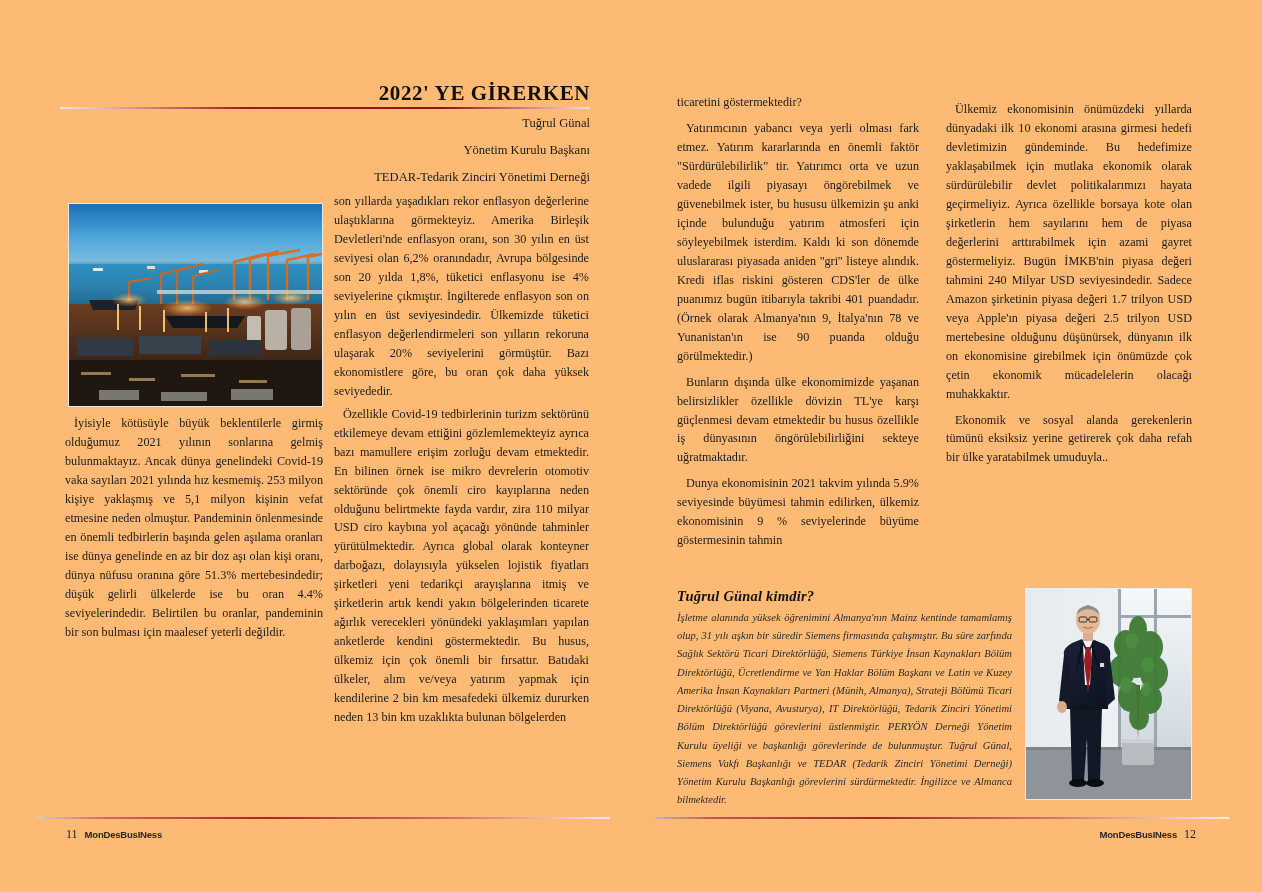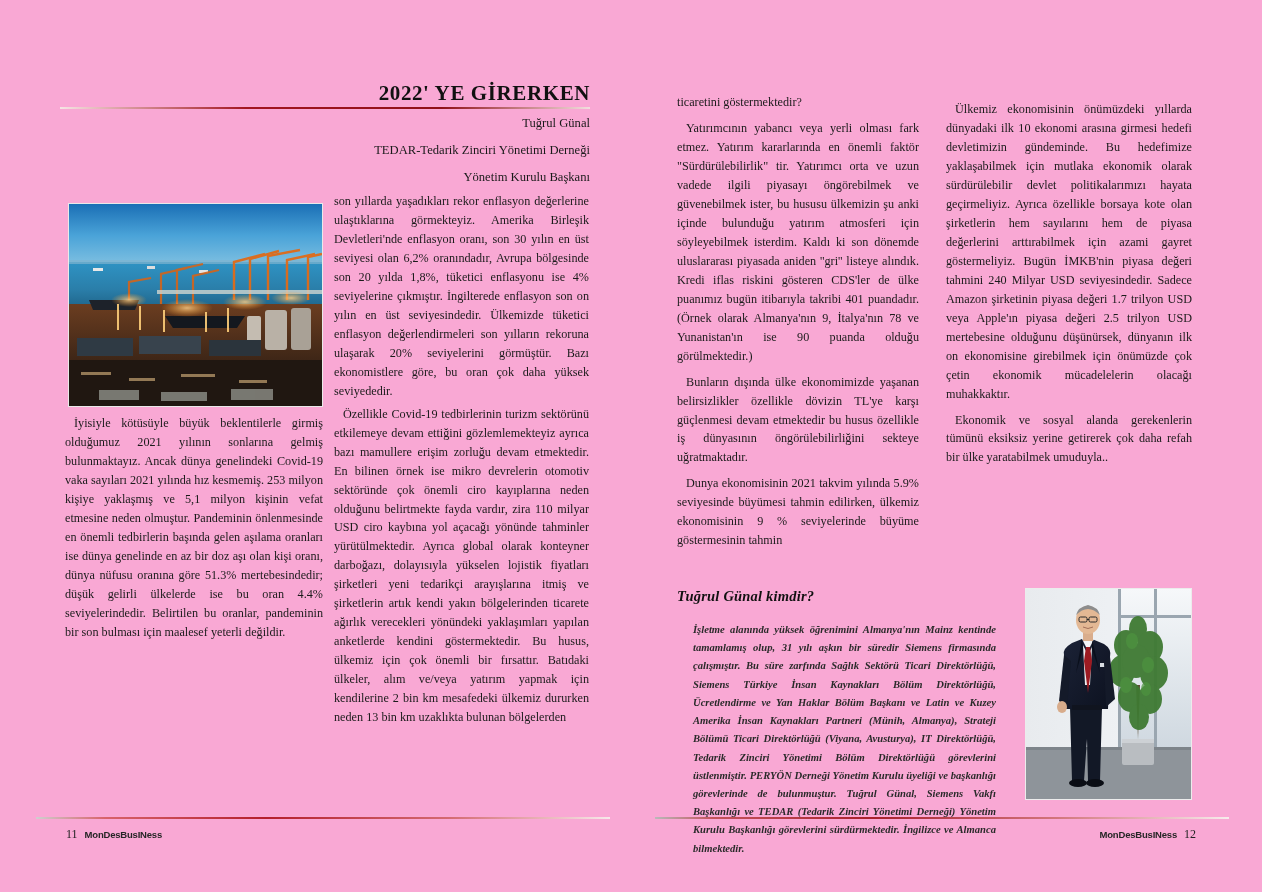--- a/index.html
+++ b/index.html
@@ -11,21 +11,21 @@
     width: 1262px;
     height: 892px;
     font-family: "Liberation Serif", serif;
     color: #1a1a1a;
     overflow: hidden;
   }
   .spread {
     position: relative;
     width: 1262px;
     height: 892px;
-    background: #f9a8d4;
+    background: #fdba74;
   }
 
   
   .page-left {
     position: absolute;
     left: 0; top: 0;
     width: 631px; height: 892px;
   }
   .page-right {
     position: absolute;
@@ -120,26 +120,26 @@
     font-style: italic;
     font-weight: bold;
     font-size: 14.5px;
     color: #111;
     margin: 0 0 4px 0;
     letter-spacing: 0.2px;
   }
   .bio-body {
     font-family: "Liberation Serif", serif;
     font-style: italic;
-    font-weight: bold;
+    font-weight: normal;
     font-size: 10.6px;
     line-height: 1.72;
     text-align: justify;
     color: #2a2a2a;
-    margin: 16px;
+    margin: 0;
   }
   .portrait-photo {
     position: absolute;
     right: 0; top: 0;
     width: 165px;
     height: 210px;
     border: 1px solid #ececec;
     overflow: hidden;
     background: #d9dde2;
   }
@@ -197,22 +197,22 @@
 <div class="spread">
 
   <div class="page-left">
 
     <div class="article-title">2022' YE GİRERKEN</div>
 
     <div class="title-rule"></div>
 
     <div class="byline">
       <div>Tuğrul Günal</div>
+      <div>Yönetim Kurulu Başkanı</div>
       <div>TEDAR-Tedarik Zinciri Yönetimi Derneği</div>
-      <div>Yönetim Kurulu Başkanı</div>
     </div>
 
     <div class="harbor-photo">
       <svg viewBox="0 0 253 202" preserveAspectRatio="none" aria-hidden="true">
         <defs>
           <linearGradient id="sky" x1="0" y1="0" x2="0" y2="1">
             <stop offset="0%" stop-color="#1b6fb5"></stop>
             <stop offset="45%" stop-color="#4aa3d8"></stop>
             <stop offset="100%" stop-color="#8fc9e4"></stop>
           </linearGradient>

